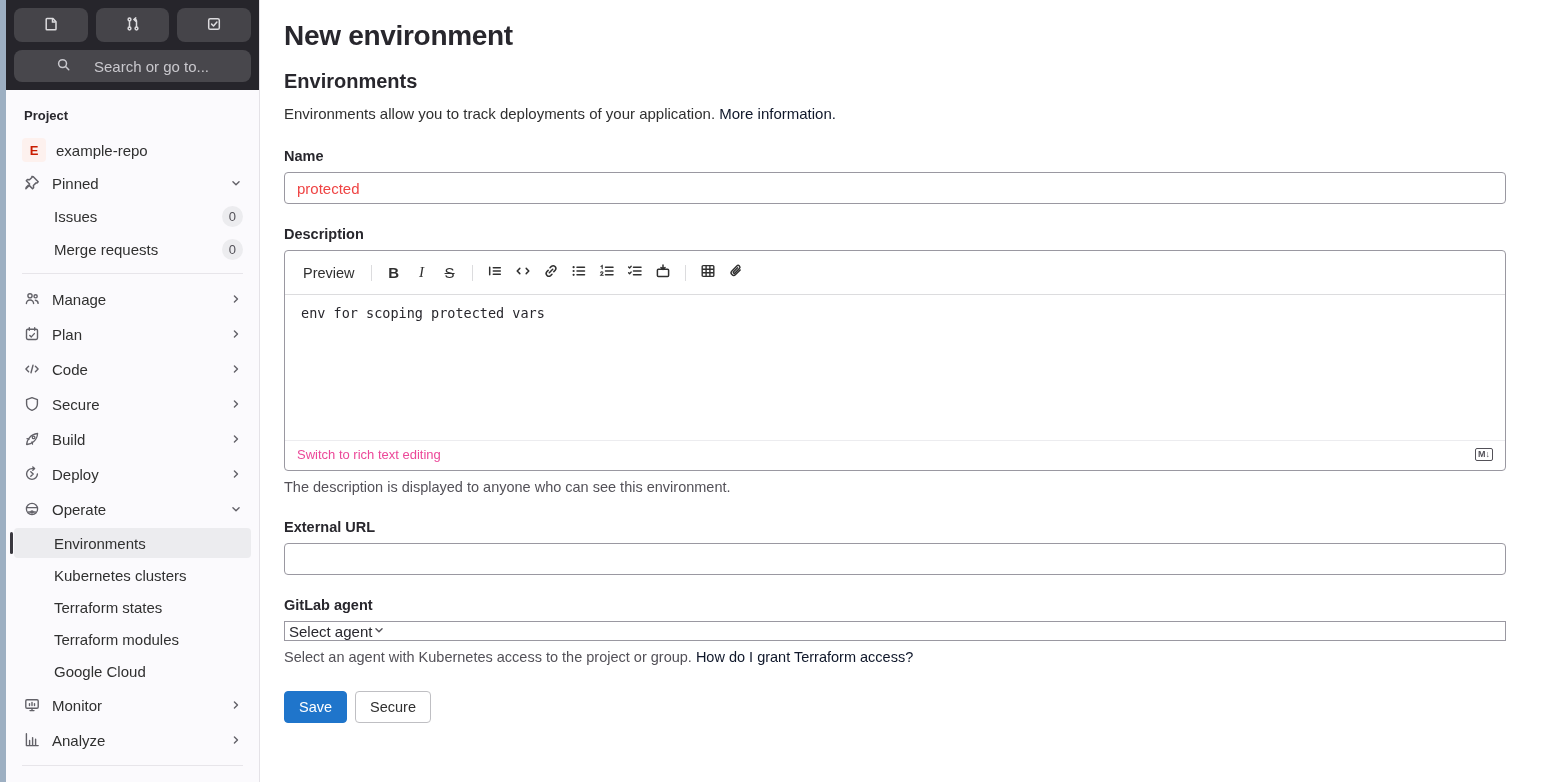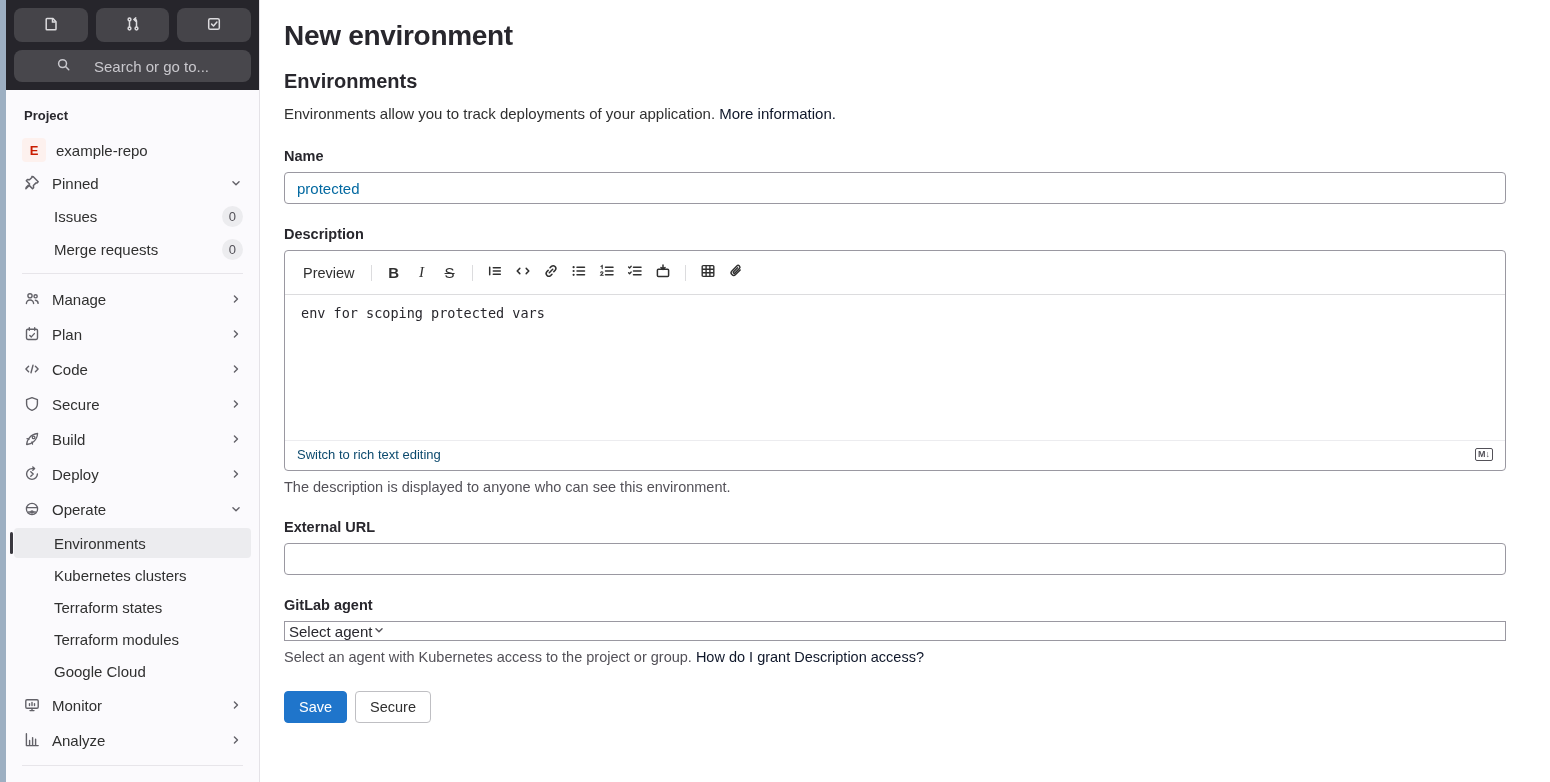--- a/index.html
+++ b/index.html
@@ -69,21 +69,21 @@
   
   .main { flex:1; padding:20px 44px 0 24px; overflow:hidden; }
   .page-title { font-size:28px; font-weight:700; letter-spacing:-.3px; margin-bottom:18px; }
   .section-heading { font-size:20px; font-weight:700; margin-bottom:12px; }
   .intro { font-size:15px; color:#303030; margin-bottom:26px; }
   a.link { color:#0f172a; text-decoration:none; cursor:pointer; }
 
   .field-label { font-size:14.5px; font-weight:700; margin-bottom:8px; }
   .text-input {
     width:100%; height:32px; border:1px solid #9a98a1; border-radius:4px;
-    font-size:15px; padding:0 12px; color:#0369a1; background:#fff;
+    font-size:15px; padding:0 12px; color:#ef4444; background:#fff;
     font-family:"Liberation Sans", sans-serif; outline:none;
   }
   .field { margin-bottom:22px; }
 
   
   .md-box { border:1px solid #9a98a1; border-radius:4px; background:#fff; }
   .md-toolbar { display:flex; align-items:center; padding:6px 10px; height:44px; border-bottom:1px solid #dcdcde; }
   .md-preview-btn {
     background:none; border:none; font-size:14.5px; color:#303030; padding:4px 8px;
     cursor:pointer; font-family:"Liberation Sans", sans-serif;
@@ -100,21 +100,21 @@
   .md-s { text-decoration:line-through; font-size:15px; }
   .md-textarea {
     display:block; width:100%; height:145px; border:none; resize:none; outline:none;
     padding:10px 16px; font-family:"DejaVu Sans Mono", monospace; font-size:13.5px;
     color:#28272d; background:transparent;
   }
   .md-footer {
     display:flex; align-items:center; justify-content:space-between;
     padding:6px 12px 8px; border-top:1px solid #ececef;
   }
-  .md-switch { font-size:13px; color:#0c4a6e; background:none; border:none;
+  .md-switch { font-size:13px; color:#ec4899; background:none; border:none;
     cursor:pointer; font-family:"Liberation Sans", sans-serif; }
   .md-badge {
     border:1.5px solid #535158; border-radius:2px; color:#535158; font-size:9px;
     font-weight:700; padding:0 2px; line-height:11px; height:13px; display:flex;
     align-items:center; letter-spacing:0;
   }
   .help-text { font-size:14.5px; color:#535158; margin-top:8px; }
 
   
   .select-control {
@@ -461,21 +461,21 @@
   <div class="field" style="margin-bottom:0;">
     <div class="field-label">GitLab agent</div>
     <div class="select-control">
       <span>Select agent</span>
       <span><svg width="14" height="14" viewBox="0 0 16 16" fill="none" stroke-width="1.6" stroke-linecap="round" stroke-linejoin="round">
             <path d="M4.5 6.5 8 10l3.5-3.5"></path>
           </svg></span>
     </div>
     <div class="help-text">
       <span>Select an agent with Kubernetes access to the project or group.</span>
-      <a class="link" href="#">How do I grant Description access?</a>
+      <a class="link" href="#">How do I grant Terraform access?</a>
     </div>
   </div>
 
   <div class="actions">
     <button class="btn btn-primary">Save</button>
     <button class="btn btn-default">Secure</button>
   </div>
 </main>
 
 </body></html>

